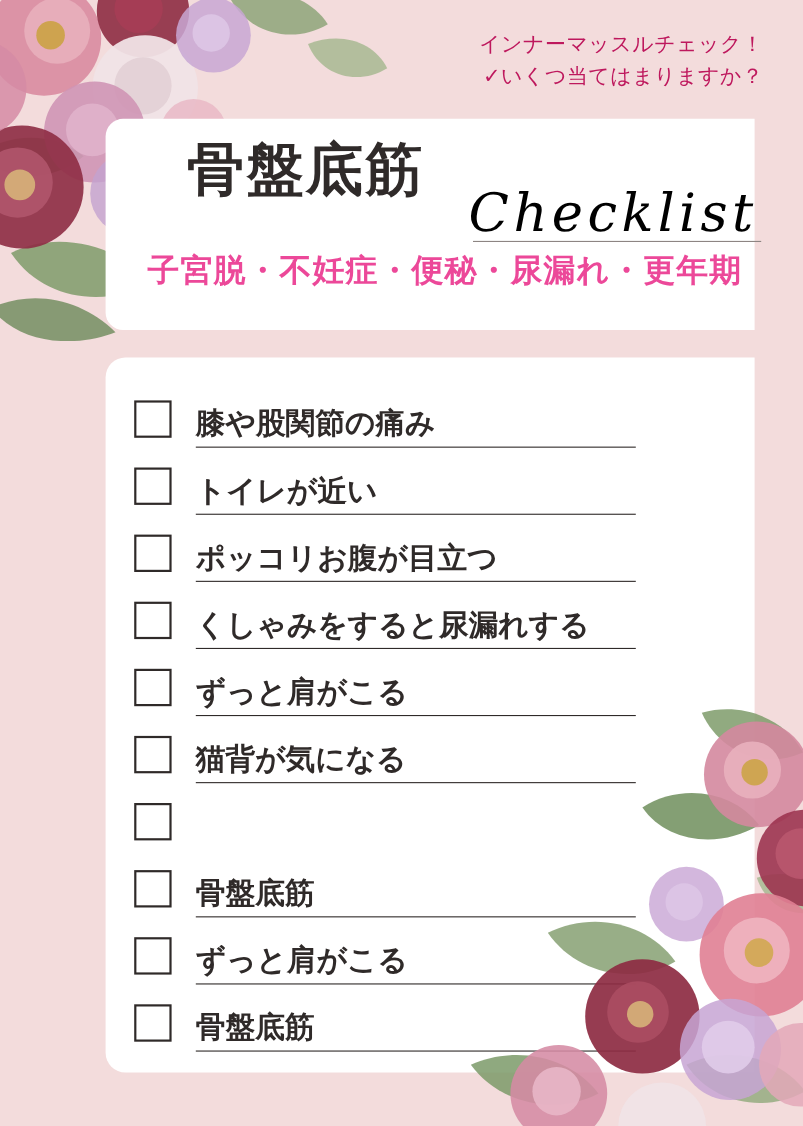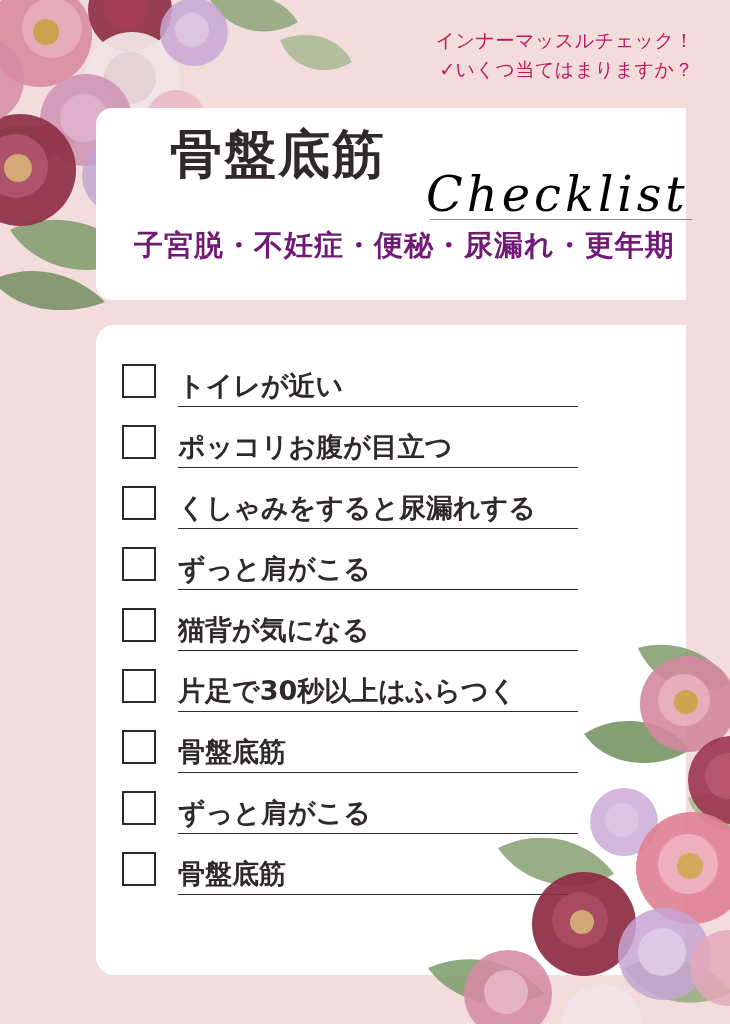--- a/index.html
+++ b/index.html
@@ -88,21 +88,21 @@
   }
 
   .subtitle {
     position: absolute;
     left: 38px;
     top: 118px;
     font-family: Liberation Sans, sans-serif;
     font-weight: bold;
     font-size: 29px;
     letter-spacing: 1px;
-    color: #701a75;
+    color: #ec4899;
   }
 
   
   .list-card {
     position: absolute;
     left: 96px;
     top: 325px;
     width: 590px;
     height: 650px;
     background: #ffffff;
@@ -194,20 +194,26 @@
 
   <div class="header-card">
     <div class="title-main">骨盤底筋</div>
     <div class="title-script">Checklist</div>
     <div class="subtitle">子宮脱・不妊症・便秘・尿漏れ・更年期</div>
   </div>
 
   <div class="list-card">
     <div class="list-inner">
 
+      <div class="check-row">
+        <div class="checkbox"></div>
+        <div class="row-text-wrap">
+          <div class="row-text">膝や股関節の痛み</div>
+        </div>
+      </div>
 
       <div class="check-row">
         <div class="checkbox"></div>
         <div class="row-text-wrap">
           <div class="row-text">トイレが近い</div>
         </div>
       </div>
 
       <div class="check-row">
         <div class="checkbox"></div>
@@ -232,23 +238,20 @@
 
       <div class="check-row">
         <div class="checkbox"></div>
         <div class="row-text-wrap">
           <div class="row-text">猫背が気になる</div>
         </div>
       </div>
 
       <div class="check-row">
         <div class="checkbox"></div>
-        <div class="row-text-wrap">
-          <div class="row-text">片足で30秒以上はふらつく</div>
-        </div>
       </div>
 
       <div class="check-row">
         <div class="checkbox"></div>
         <div class="row-text-wrap">
           <div class="row-text">骨盤底筋</div>
         </div>
       </div>
 
       <div class="check-row">

